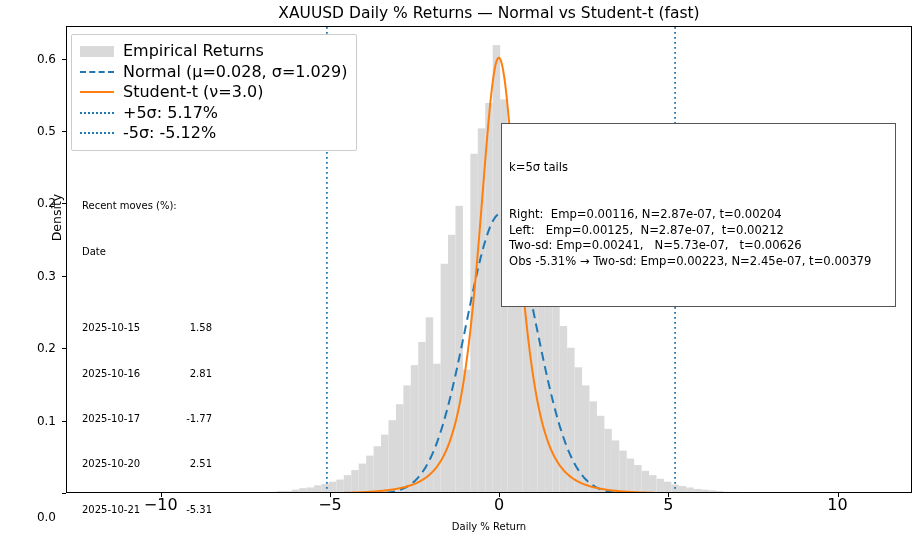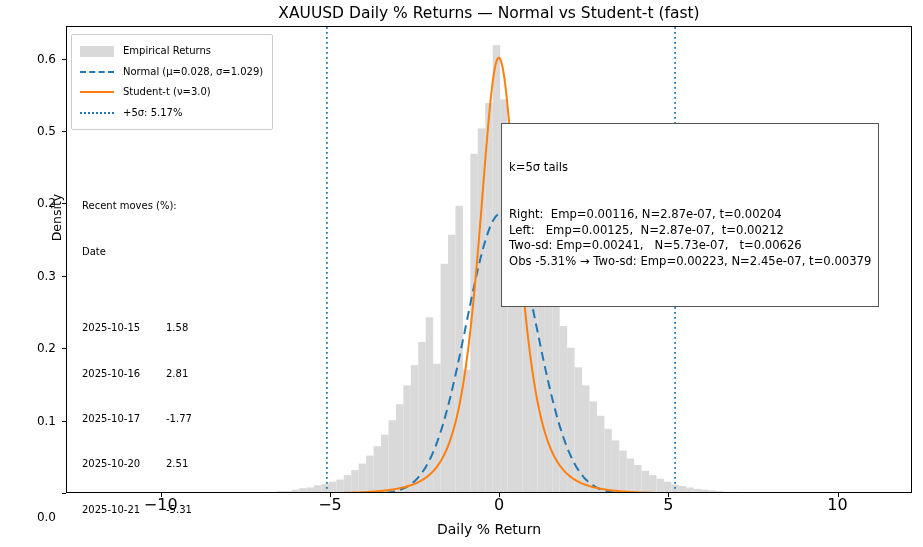--- a/index.html
+++ b/index.html
@@ -68,21 +68,21 @@
     transform: rotate(-90deg);
     transform-origin: center center;
     white-space: nowrap;
   }
   #xlabel {
     position: absolute;
     left: 66px;
     top: 521px;
     width: 846px;
     text-align: center;
-    font-size: 14px;
+    font-size: 10px;
     white-space: nowrap;
   }
 
   .ytick-label {
     position: absolute;
     right: 0;
     width: 46px;
     text-align: right;
     font-size: 12px;
     line-height: 12px;
@@ -114,21 +114,21 @@
 
   
   #legend {
     position: absolute;
     left: 71px;
     top: 34px;
     background: #ffffff;
     border: 0.9px solid #cccccc;
     border-radius: 2px;
     padding: 6px 9px 6px 8px;
-    font-size: 10px;
+    font-size: 16px;
     line-height: 20.5px;
     z-index: 5;
     box-sizing: border-box;
   }
   .legend-row {
     display: flex;
     align-items: center;
     height: 20.5px;
     white-space: nowrap;
   }
@@ -165,30 +165,30 @@
     left: 82px;
     top: 167px;
     font-size: 10px;
     line-height: 15.4px;
     white-space: pre;
     z-index: 4;
     color: #000;
   }
   #recent-moves .rm-line { white-space: pre; }
   .rm-date { display: inline-block; width: 84px; margin-top: 30px; }
-  .rm-val  { display: inline-block; width: 46px; text-align: left; }
+  .rm-val  { display: inline-block; width: 46px; text-align: right; }
 
   
   #tail-annotation {
     position: absolute;
     left: 501px;
     top: 123px;
     background: #ffffff;
     border: 0.9px solid #555555;
-    padding: 5px 7px 5px 7px;
+    padding: 5px 24px 5px 7px;
     font-size: 11.6px;
     line-height: 15.6px;
     z-index: 6;
     white-space: pre;
     color: #000;
   }
   #tail-annotation .ann-line { white-space: pre; }
 </style>
 </head>
 <body>
@@ -330,20 +330,26 @@
           <div class="sw-line sw-solid" style="border-top-color: rgb(255, 127, 14);"></div>
         </div>
         <span class="legend-label">Student-t (ν=3.0)</span>
       </div>
       <div class="legend-row">
         <div class="legend-swatch">
           <div class="sw-line sw-dotted" style="border-top-color: rgb(31, 119, 180);"></div>
         </div>
         <span class="legend-label">+5σ: 5.17%</span>
       </div>
+      <div class="legend-row">
+        <div class="legend-swatch">
+          <div class="sw-line sw-dotted" style="border-top-color: rgb(31, 119, 180);"></div>
+        </div>
+        <span class="legend-label">-5σ: -5.12%</span>
+      </div>
     </div>
 
   <div id="recent-moves">
     <div class="rm-line">Recent moves (%):</div>
     <div class="rm-line">Date</div>
     <div id="recent-moves-rows"><div class="rm-line"><span class="rm-date">2025-10-15</span><span class="rm-val">1.58</span></div><div class="rm-line"><span class="rm-date">2025-10-16</span><span class="rm-val">2.81</span></div><div class="rm-line"><span class="rm-date">2025-10-17</span><span class="rm-val">-1.77</span></div><div class="rm-line"><span class="rm-date">2025-10-20</span><span class="rm-val">2.51</span></div><div class="rm-line"><span class="rm-date">2025-10-21</span><span class="rm-val">-5.31</span></div></div>
   </div>
 
   <div id="tail-annotation">
     <div class="ann-line">k=5σ tails</div>

